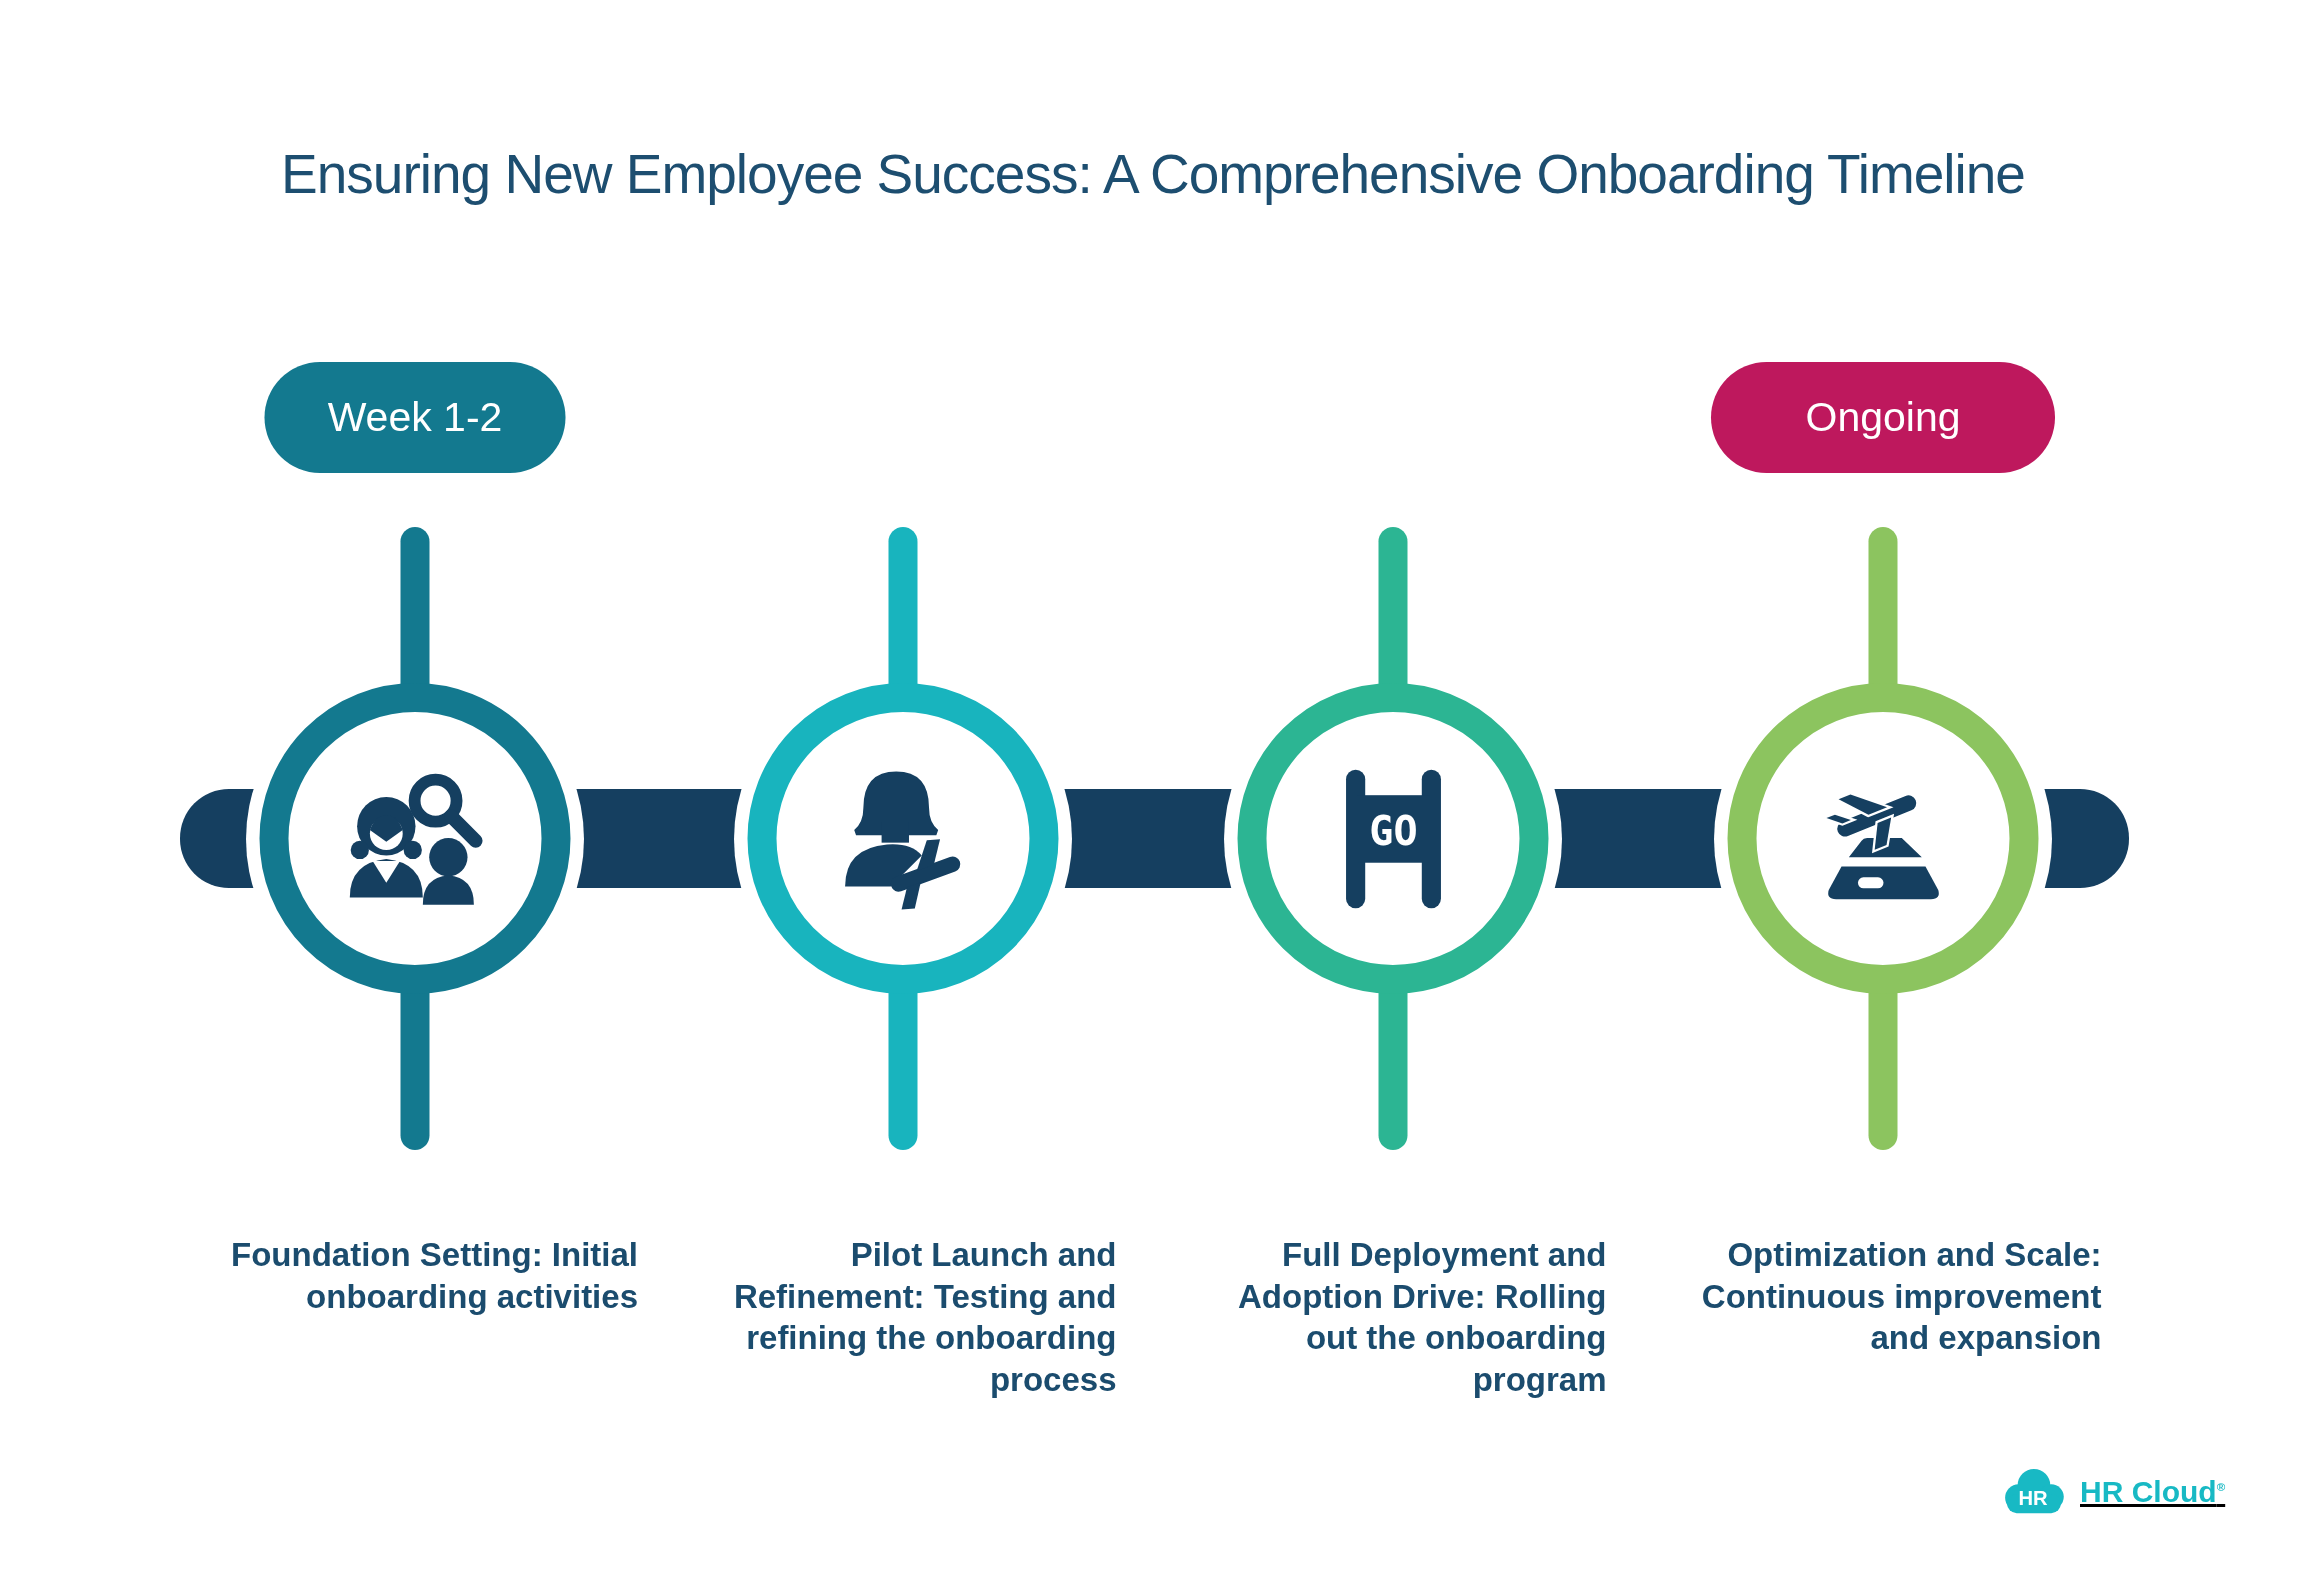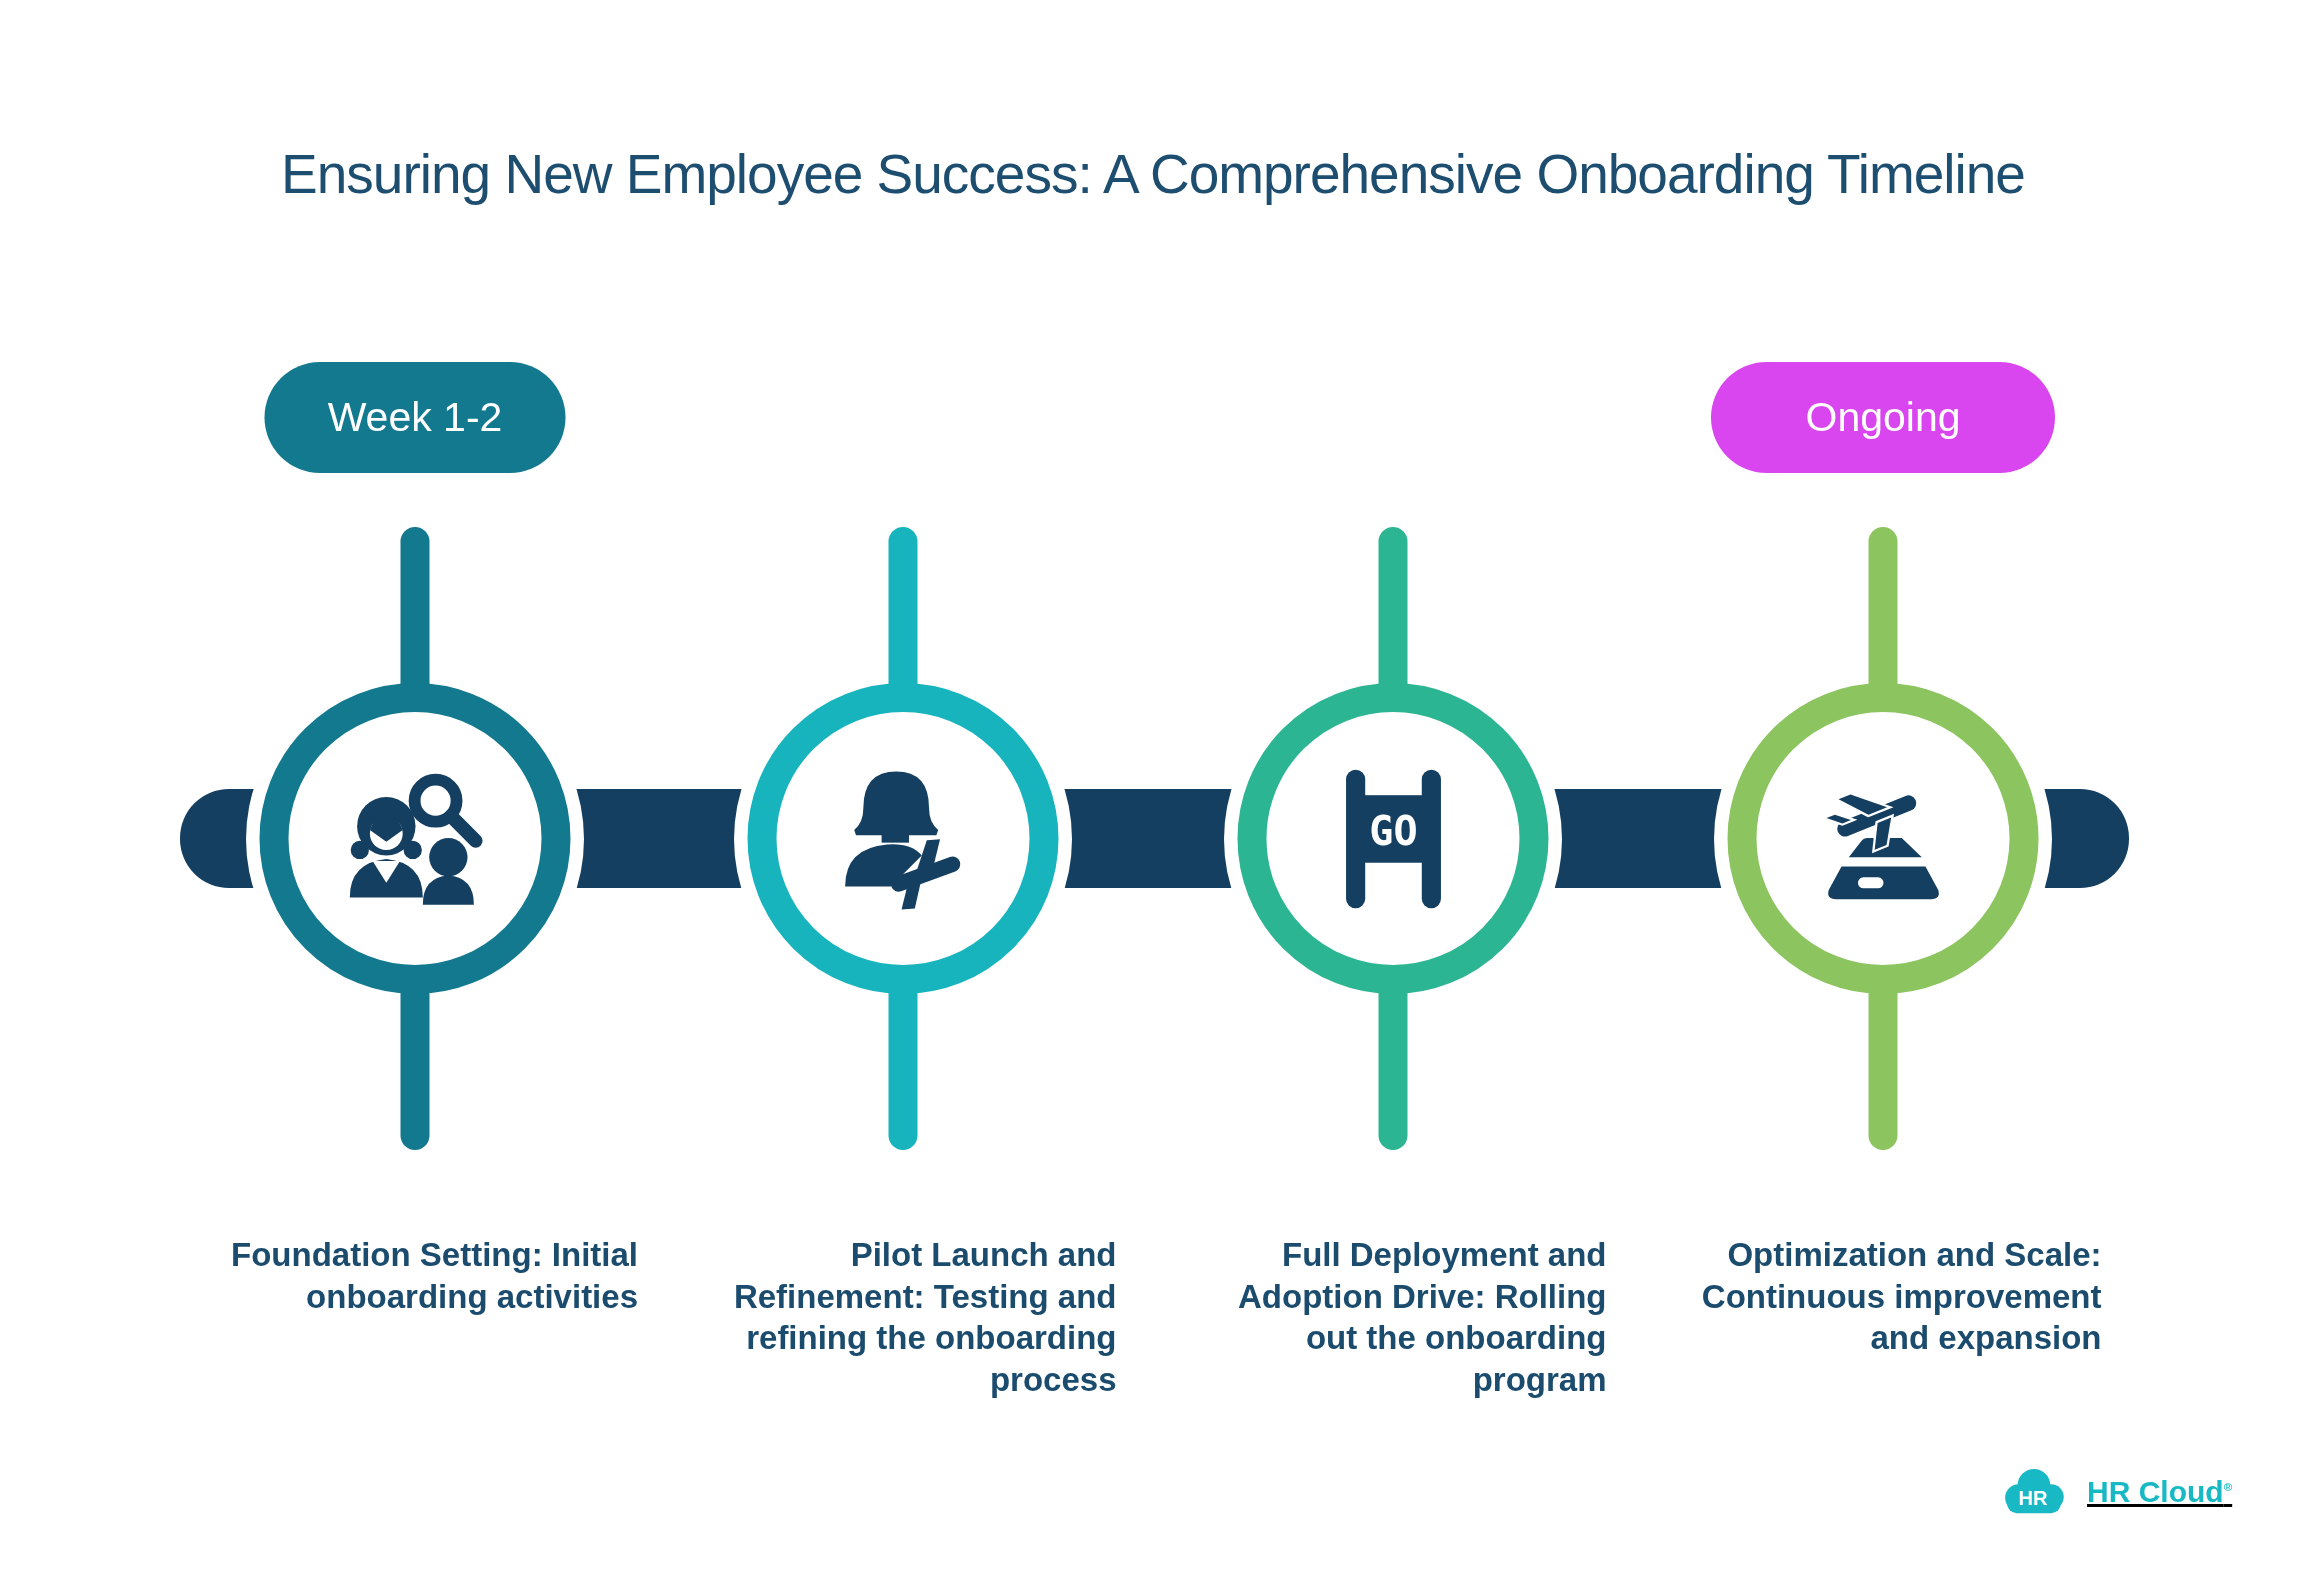--- a/index.html
+++ b/index.html
@@ -22,21 +22,21 @@
   .s1{left:182px;} .s2{left:670px;} .s3{left:1160px;} .s4{left:1650px;}
 
   .pill{
     position:absolute;top:362px;left:50%;transform:translateX(-50%);
     min-height:111px;border-radius:56px;display:flex;align-items:center;justify-content:center;
     color:#fff;font-size:41px;line-height:1.25;text-align:center;padding:0 9.7px;box-sizing:border-box;
   }
   .s1 .pill{width:301px;background:#13798F;}
   .s2 .pill{width:301px;background:#18B4BE;}
   .s3 .pill{width:233px;background:#2CB593;top:330px;min-height:146px;}
-  .s4 .pill{width:344px;background:#d946ef;text-align:right;}
+  .s4 .pill{width:344px;background:#be185d;text-align:right;}
 
   .halo{
     position:absolute;top:670px;left:50%;transform:translateX(-50%);
     width:338px;height:338px;border-radius:50%;background:#fff;
   }
   .stem{
     position:absolute;left:50%;transform:translateX(-50%);
     width:29px;height:180px;border-radius:14.6px;
   }
   .stem-top{top:527px;} .stem-bottom{top:970px;}
@@ -56,21 +56,21 @@
     position:absolute;top:1234px;left:50%;transform:translateX(-50%);
     text-align:right;color:#1B4C6E;font-size:33px;font-weight:700;line-height:1.26;
   }
   .s1 .desc{width:446px;} .s2 .desc{width:427px;} .s3 .desc{width:427px;} .s4 .desc{width:437px;}
 
   
   .logo{
     position:absolute;left:1997px;top:1467px;display:flex;align-items:center;gap:11px;text-decoration:underline;
   }
   .brand{
-    color:#18B9C4;font-size:30px;font-weight:700;letter-spacing:0;white-space:nowrap;margin-left:7px;
+    color:#18B9C4;font-size:30px;font-weight:700;letter-spacing:0;white-space:nowrap;
   }
   .reg{color:#18B9C4;font-size:11.6px;font-weight:700;vertical-align:super;}
 </style>
 </head>
 <body>
 
 <div class="canvas">
 
   <h1 class="title">Ensuring New Employee Success: A Comprehensive Onboarding Timeline</h1>
 

